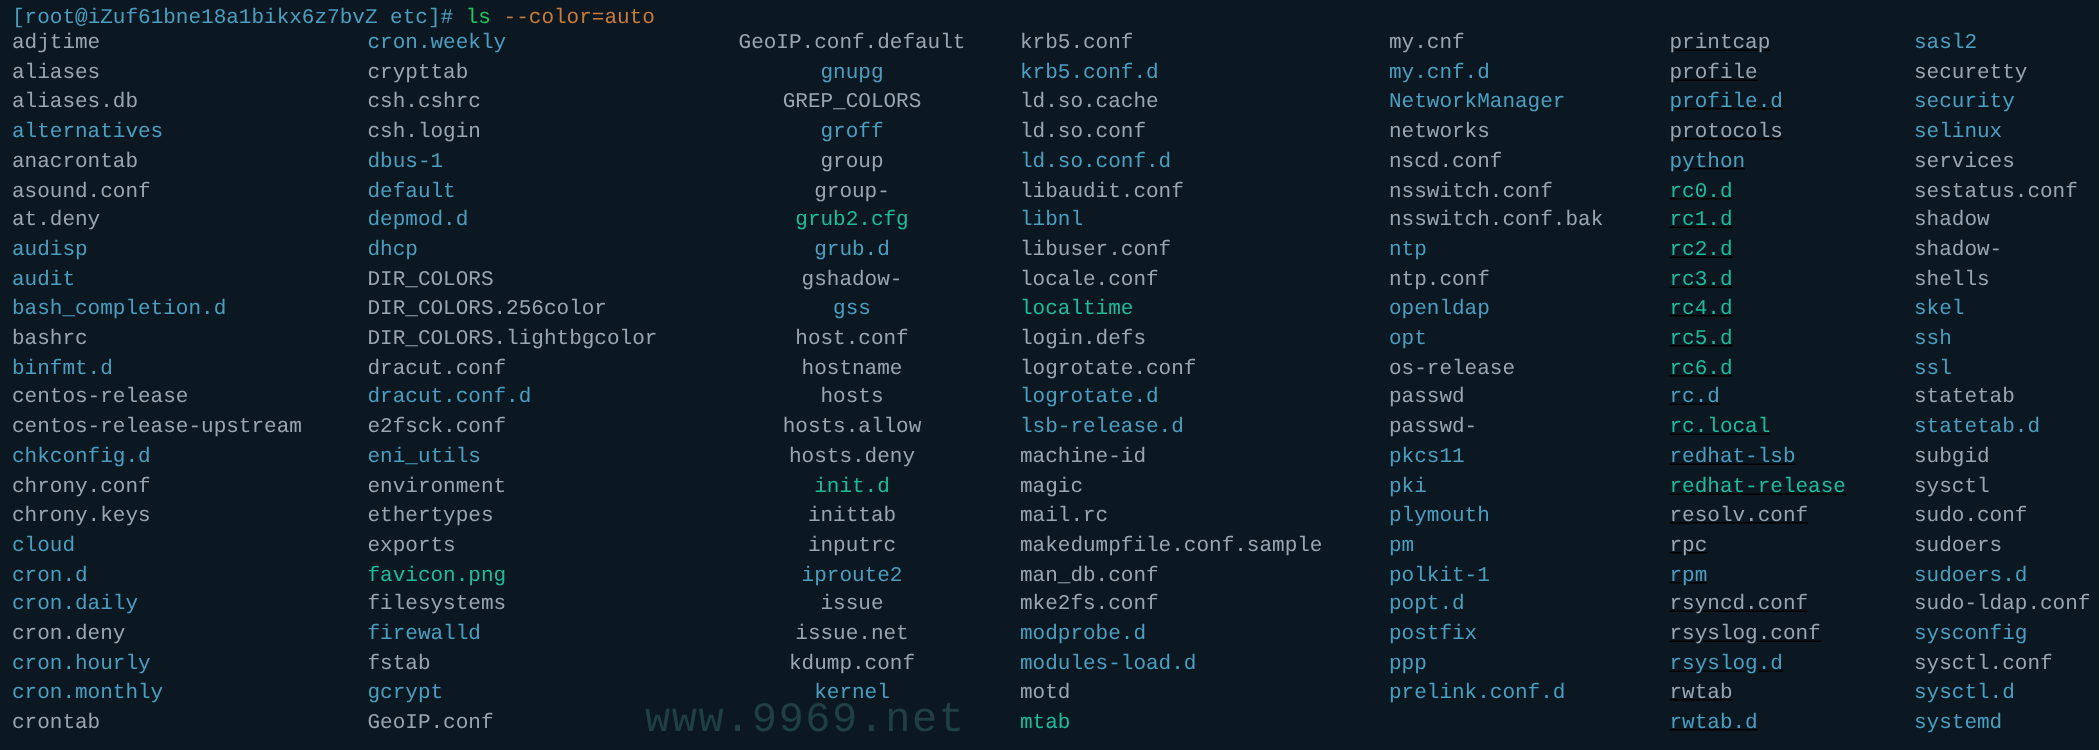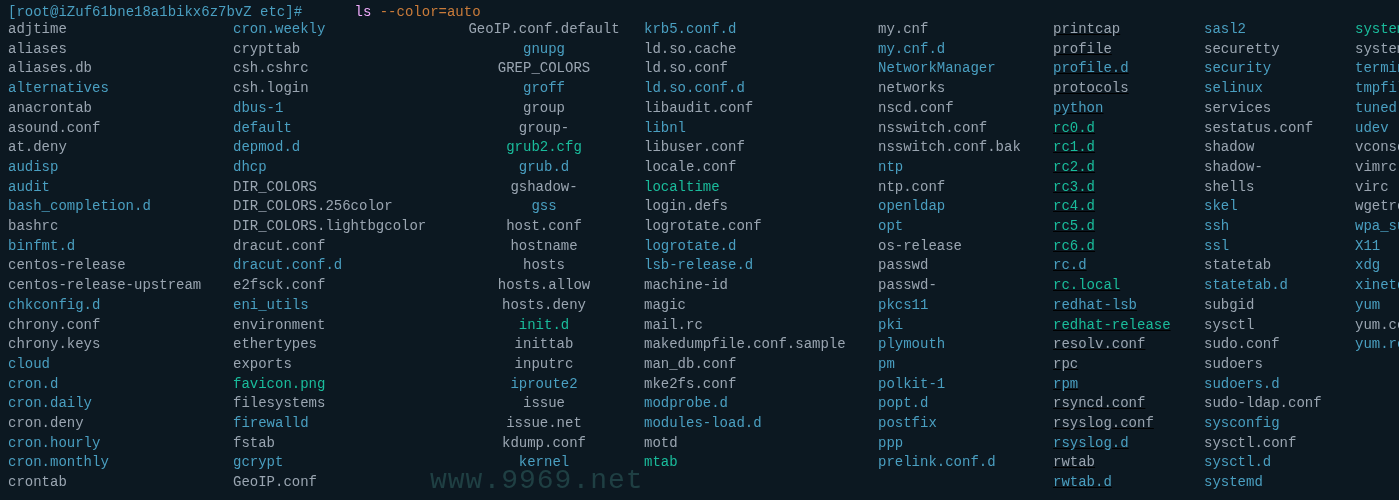--- a/index.html
+++ b/index.html
@@ -14,28 +14,28 @@
       padding: 4px 8px;
       width: 1399px;
       overflow: hidden;
       white-space: nowrap;
     }
     .prompt {
       color: #4a9fc1;
       margin-bottom: 0;
     }
     .prompt-user { color: #4a9fc1; }
-    .prompt-cmd { color: #f0abfc; margin-left: 44px; }
+    .prompt-cmd { color: #22c55e; }
     .prompt-option { color: #c97b3a; }
     
     .columns {
       display: flex;
       flex-direction: row;
       align-items: flex-start;
-      gap: 0;
+      gap: 12px;
     }
     .col {
       display: flex;
       flex-direction: column;
       line-height: 19.7px;
       margin-right: 18px;
     }
     .col:last-child { margin-right: 0; }
     .file { color: #9aa5b1; }
     .dir  { color: #4a9fc1; }
@@ -133,20 +133,21 @@
       <span class="link">init.d</span>
       <span class="file">inittab</span>
       <span class="file">inputrc</span>
       <span class="dir">iproute2</span>
       <span class="file">issue</span>
       <span class="file">issue.net</span>
       <span class="file">kdump.conf</span>
       <span class="dir">kernel</span>
     </div>
     <div class="col" style="min-width: 216px;">
+      <span class="file">krb5.conf</span>
       <span class="dir">krb5.conf.d</span>
       <span class="file">ld.so.cache</span>
       <span class="file">ld.so.conf</span>
       <span class="dir">ld.so.conf.d</span>
       <span class="file">libaudit.conf</span>
       <span class="dir">libnl</span>
       <span class="file">libuser.conf</span>
       <span class="file">locale.conf</span>
       <span class="link">localtime</span>
       <span class="file">login.defs</span>

